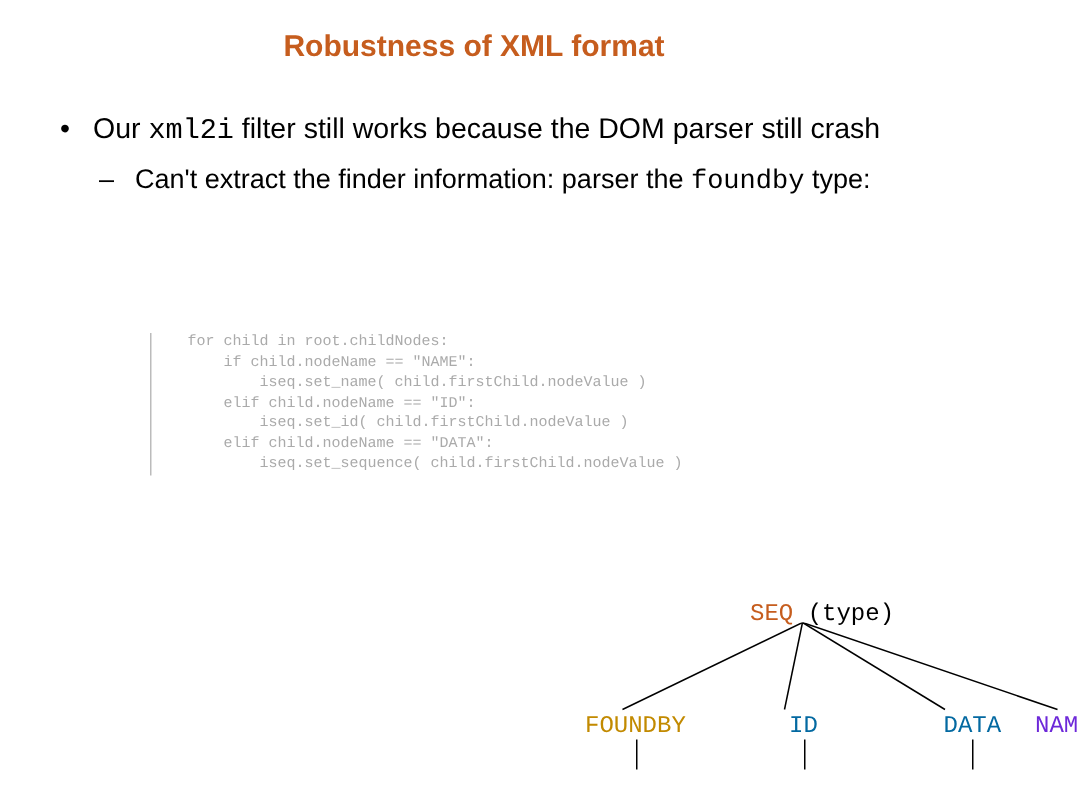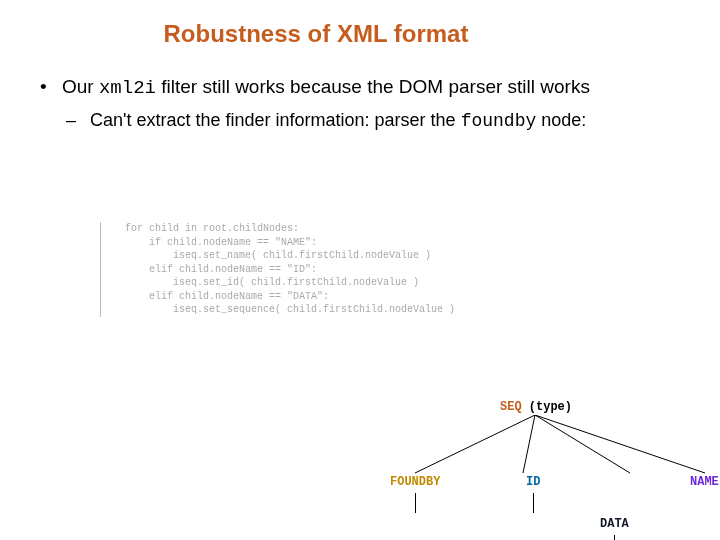--- a/index.html
+++ b/index.html
@@ -17,21 +17,21 @@
     width: 720px;
     height: 540px;
     box-sizing: border-box;
   }
   .title {
     position: absolute;
     top: 20px;
     left: 0;
     width: 632px;
     text-align: center;
-    font-size: 24px;
+    font-size: 20px;
     font-weight: bold;
     color: #c65d1e;
   }
   .content {
     position: absolute;
     top: 75px;
     left: 40px;
     right: 20px;
     font-size: 19px;
     line-height: 1.3;
@@ -85,22 +85,22 @@
     font-size: 18px;
     line-height: 1.3;
   }
   .tree {
     position: absolute;
     top: 400px;
     left: 380px;
     width: 340px;
     height: 140px;
     font-family: "Courier New", monospace;
-    font-size: 12px;
-    font-weight: bold;
+    font-size: 16px;
+    font-weight: normal;
   }
   .node-root {
     position: absolute;
     top: 0;
     left: 120px;
   }
   .node-root .type { color: #000; }
   .node-root .lbl { color: #c65d1e; }
   .leaf {
     position: absolute;
@@ -110,43 +110,43 @@
   .leaf .stem {
     position: absolute;
     left: 50%;
     top: 18px;
     width: 1px;
     height: 20px;
     background: #000;
   }
   .n-foundby { left: 10px; color: #c28a00; }
   .n-id { left: 146px; color: #0369a1; }
-  .n-data { left: 220px; color: #0f172a; margin-top: 42px; }
+  .n-data { left: 249px; color: #0369a1; }
   .n-name { left: 310px; color: #6d28d9; }
   svg.branches {
     position: absolute;
     top: 15px;
     left: 0;
     width: 340px;
     height: 65px;
   }
 </style>
 </head>
 <body>
 
 <div class="slide">
 
   <div class="title">Robustness of XML format</div>
 
   <div class="content">
     <div class="bullet-l1">
-      <span>Our </span><span class="mono">xml2i</span><span> filter </span><span class="underline">still works</span><span> because the DOM parser still works</span>
+      <span>Our </span><span class="mono">xml2i</span><span> filter </span><span class="underline">still works</span><span> because the DOM parser still crash</span>
     </div>
     <div class="bullet-l2">
-      <span>Can't extract the finder information: parser the </span><span class="mono">foundby</span><span> node:</span>
+      <span>Can't extract the finder information: parser the </span><span class="mono">foundby</span><span> type:</span>
     </div>
   </div>
 
   <div class="codeblock">for child in root.childNodes:
     if child.nodeName == "NAME":
         iseq.set_name( child.firstChild.nodeValue )
     elif child.nodeName == "ID":
         iseq.set_id( child.firstChild.nodeValue )
     elif child.nodeName == "DATA":
         iseq.set_sequence( child.firstChild.nodeValue )</div>

